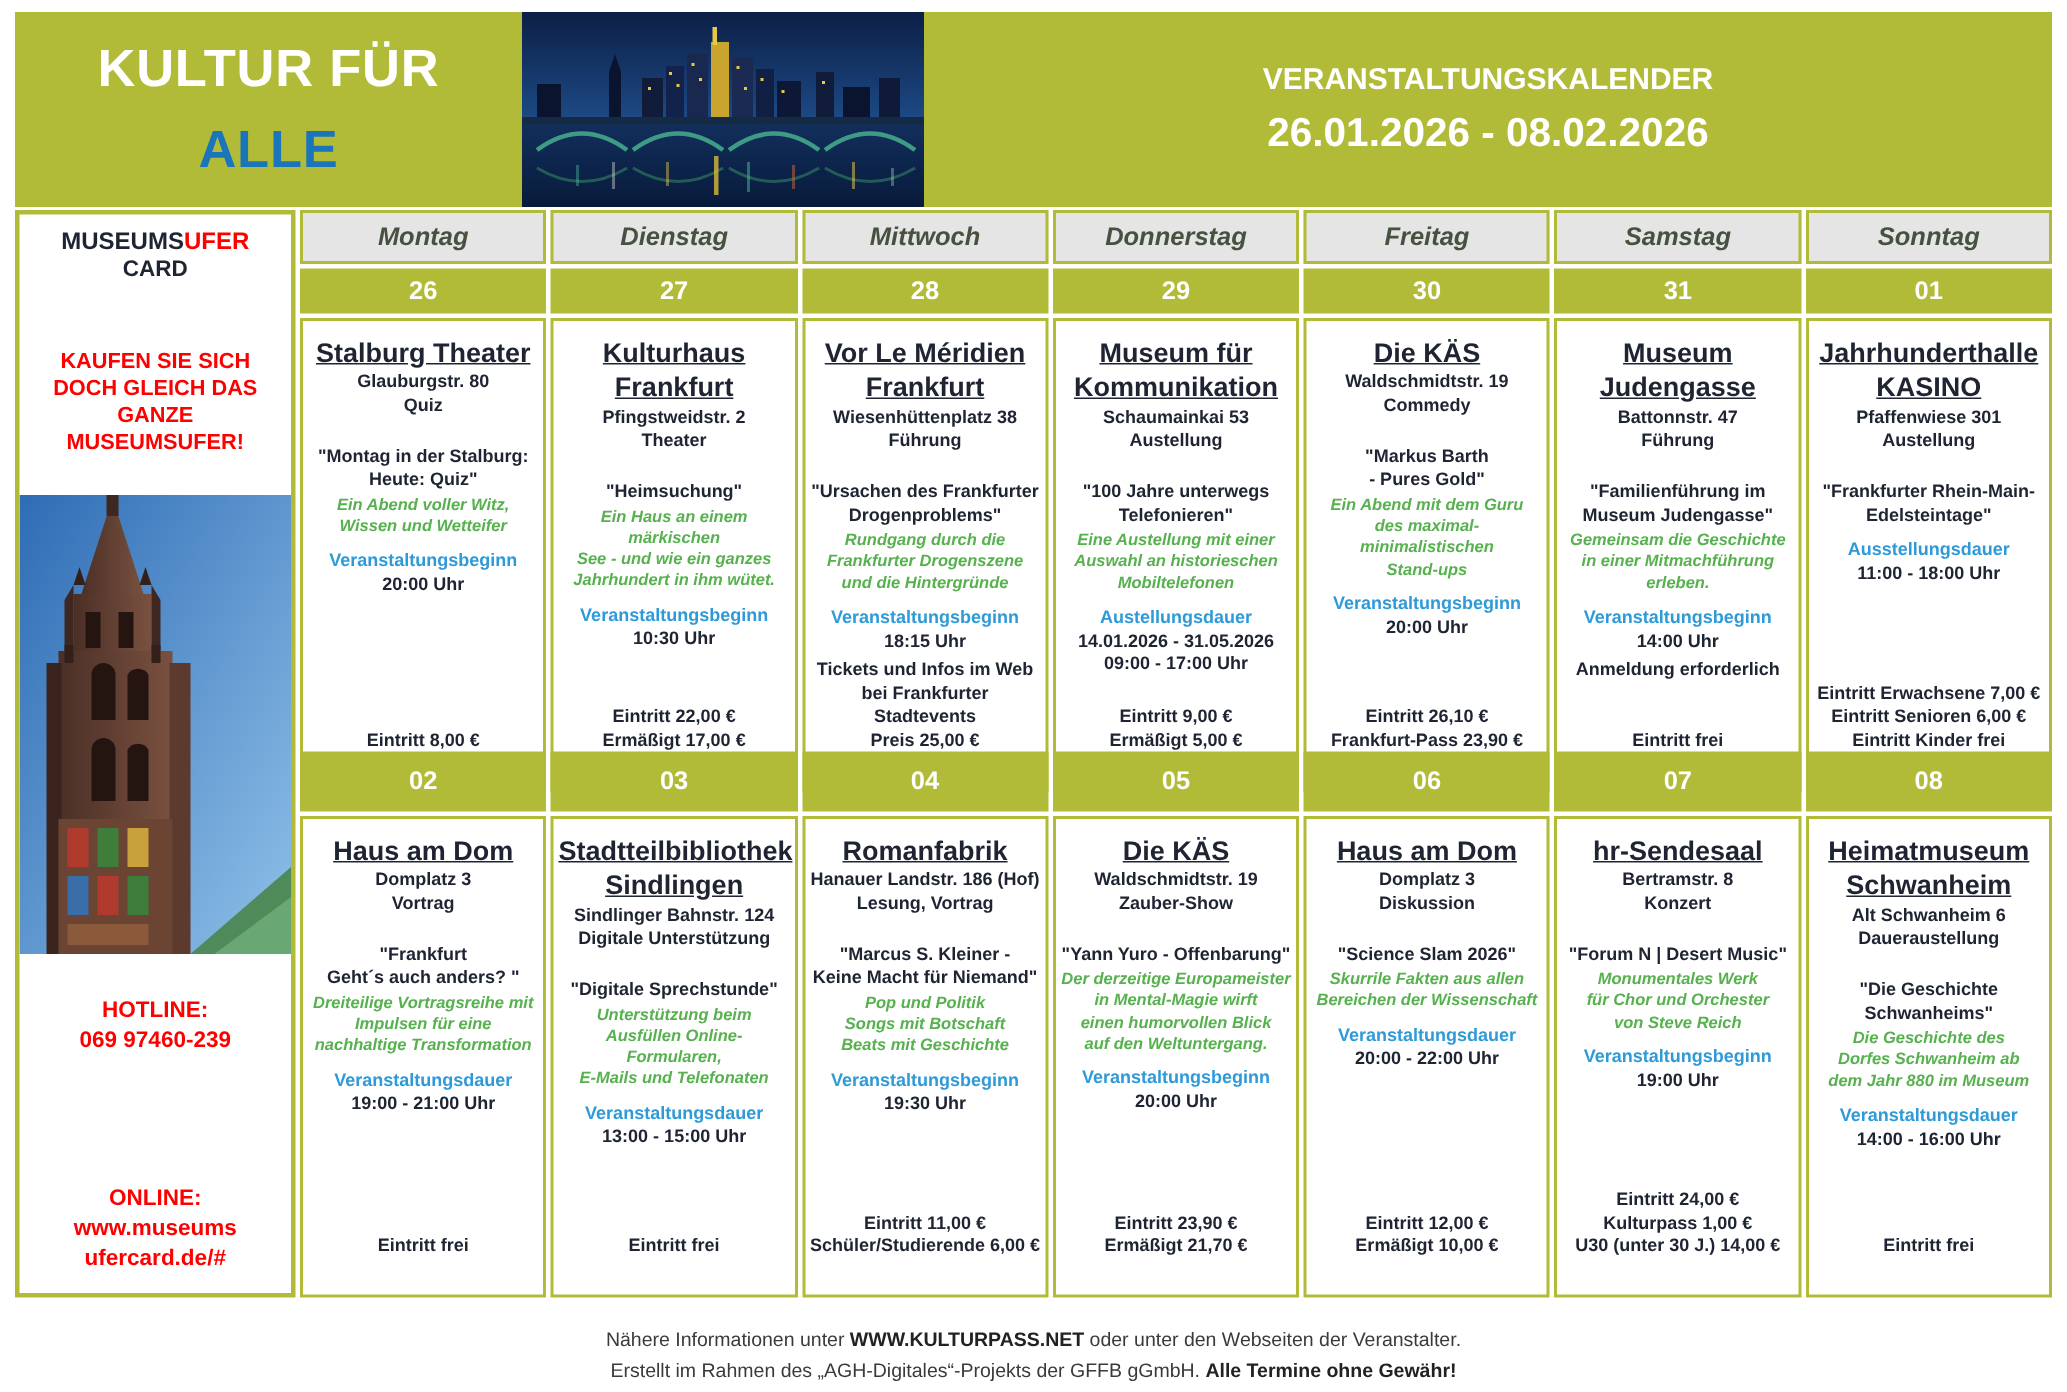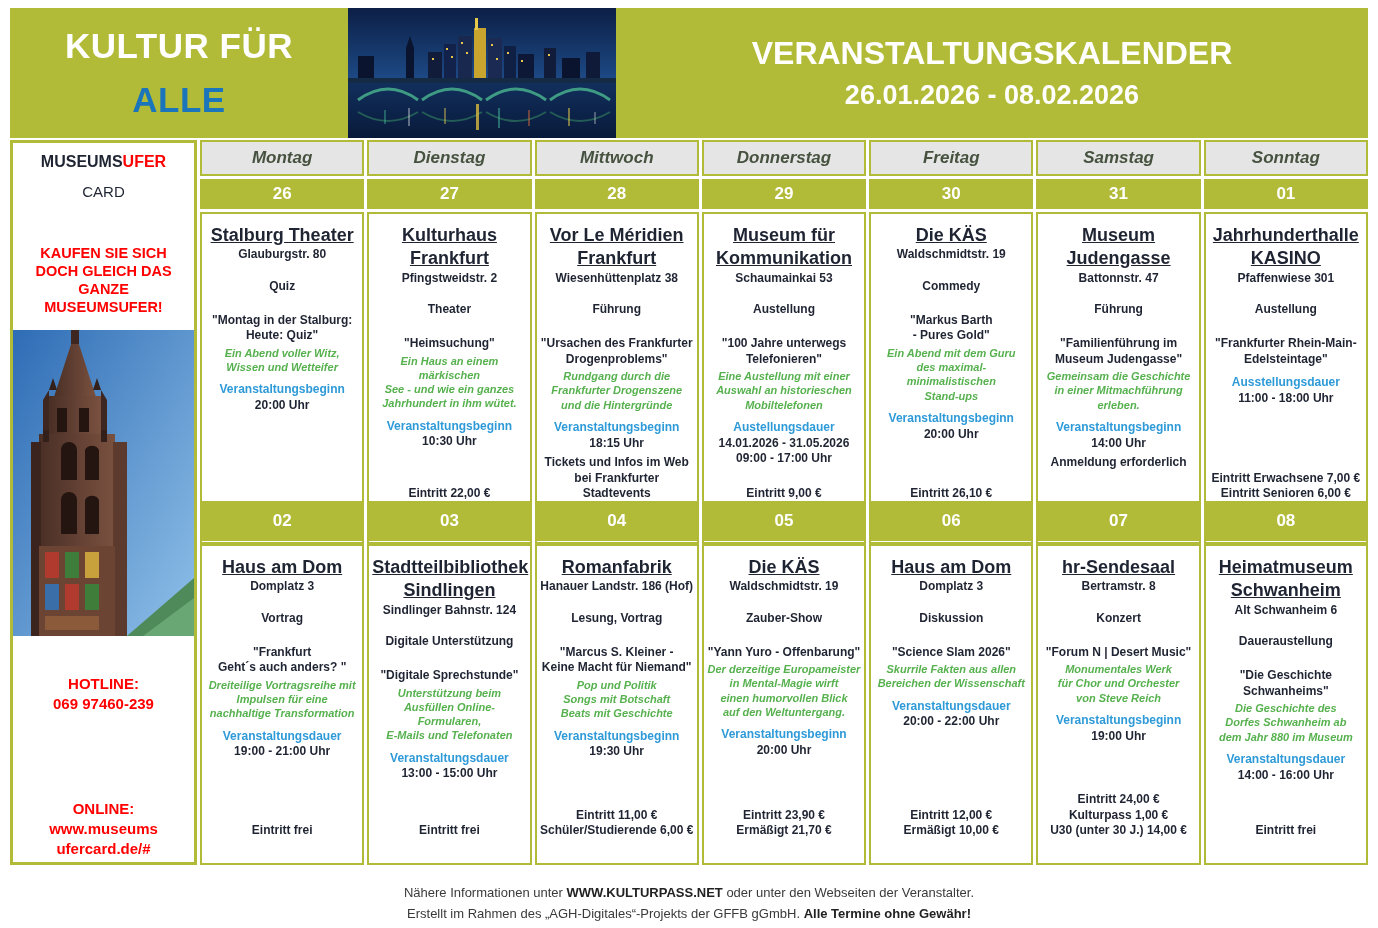--- a/index.html
+++ b/index.html
@@ -18,39 +18,39 @@
     align-items:center; gap:14px;
   }
   .title1 { color:#ffffff; font-size:35px; font-weight:bold; letter-spacing:.5px; }
   .title2 { color:#1b75bb; font-size:35px; font-weight:bold; letter-spacing:.5px; }
   .header-photo { width:268px; height:130px; flex:0 0 auto; }
   .header-photo svg { display:block; width:100%; height:100%; }
   .header-right {
     flex:1; display:flex; flex-direction:column; justify-content:center;
     align-items:center; gap:8px; color:#ffffff; font-weight:bold;
   }
-  .header-right .hr1 { font-size:32px; }
+  .header-right .hr1 { font-size:20px; }
   .header-right .hr2 { font-size:27px; }
   
   .calendar {
     position:absolute; top:140px; left:10px; right:10px; height:725px;
     display:flex; gap:3px;
   }
   .sidebar {
     width:187px; flex:0 0 auto; border:3px solid #b2bb37; background:#fff;
     display:flex; flex-direction:column; text-align:center;justify-content:space-between;
   }
   .sidebar-top { padding-top:10px; height:187px; }
   .mu-line { font-size:16px; font-weight:bold; color:#1f2433; }
   .mu-red { color:#ff0000; }
-  .card-line { font-size:15px; font-weight:normal; color:#1f2433; margin-top:12px; }
+  .card-line { font-size:15px; font-weight:bold; color:#1f2433; }
   .promo { margin-top:44px; color:#ff0000; font-weight:bold; font-size:14.5px; line-height:1.25; white-space:pre-line; }
   .sidebar-photo { width:100%; height:306px; flex:0 0 auto; }
   .sidebar-photo svg { display:block; width:100%; height:100%; }
-  .sidebar-bottom { flex:1; padding-top:28px;margin-top:10px; }
+  .sidebar-bottom { flex:1; padding-top:28px; }
   .hotline-label, .hotline-number, .online-label, .online-url {
     color:#ff0000; font-weight:bold; font-size:15px; line-height:1.35;
   }
   .online-label { margin-top:84px; }
   .online-url { white-space:pre-line; }
   
   .days-wrap { flex:1; display:flex; flex-direction:column; }
   .week-row { display:grid; grid-template-columns:repeat(7,1fr); gap:3px; }
   .week1 { height:357px; margin-bottom:4px; }
   .week2 { height:364px; }
@@ -66,21 +66,21 @@
     display:flex; align-items:center; justify-content:center; flex:0 0 auto;
   }
   .week2 .day-number { height:40px; }
   .day-content {
     flex:1; background:#fff; border:2px solid #b2bb37; text-align:center;
     display:flex; flex-direction:column; padding:6px 3px 24px;
     color:#1f2433; font-size:12px; line-height:1.3; font-weight:bold; min-height:0;
   }
   .venue { margin-top:4px; font-size:18px; text-decoration:underline; white-space:pre-line; }
   .address { white-space:pre-line; }
-  .category { margin-top:16px; }
+  .category { margin-top:0; }
   .ev-title { margin-top:18px; white-space:pre-line; }
   .description { margin-top:2px; color:#56b14e; font-style:italic; font-size:11px; white-space:pre-line; }
   .description:empty { display:none; }
   .time-label { margin-top:8px; color:#2e9ad8; }
   .time-value { white-space:pre-line; }
   .note { margin-top:4px; white-space:pre-line; }
   .note:empty { display:none; }
   .price { margin-top:auto; white-space:pre-line; }
   
   .footer {

